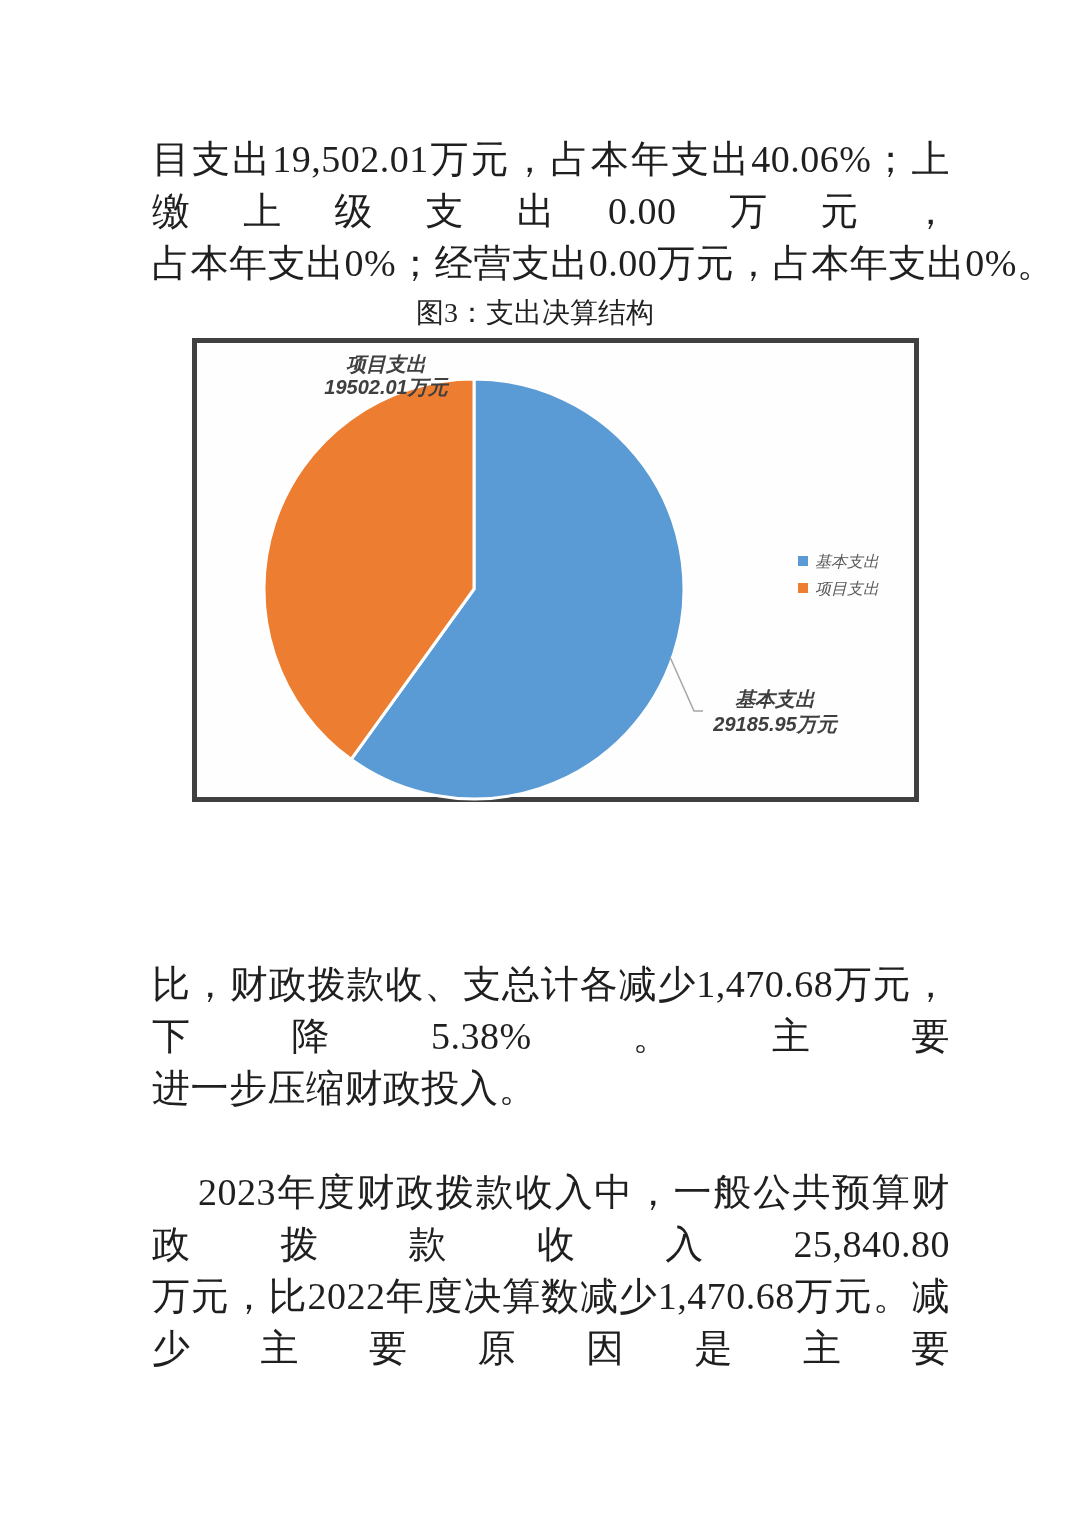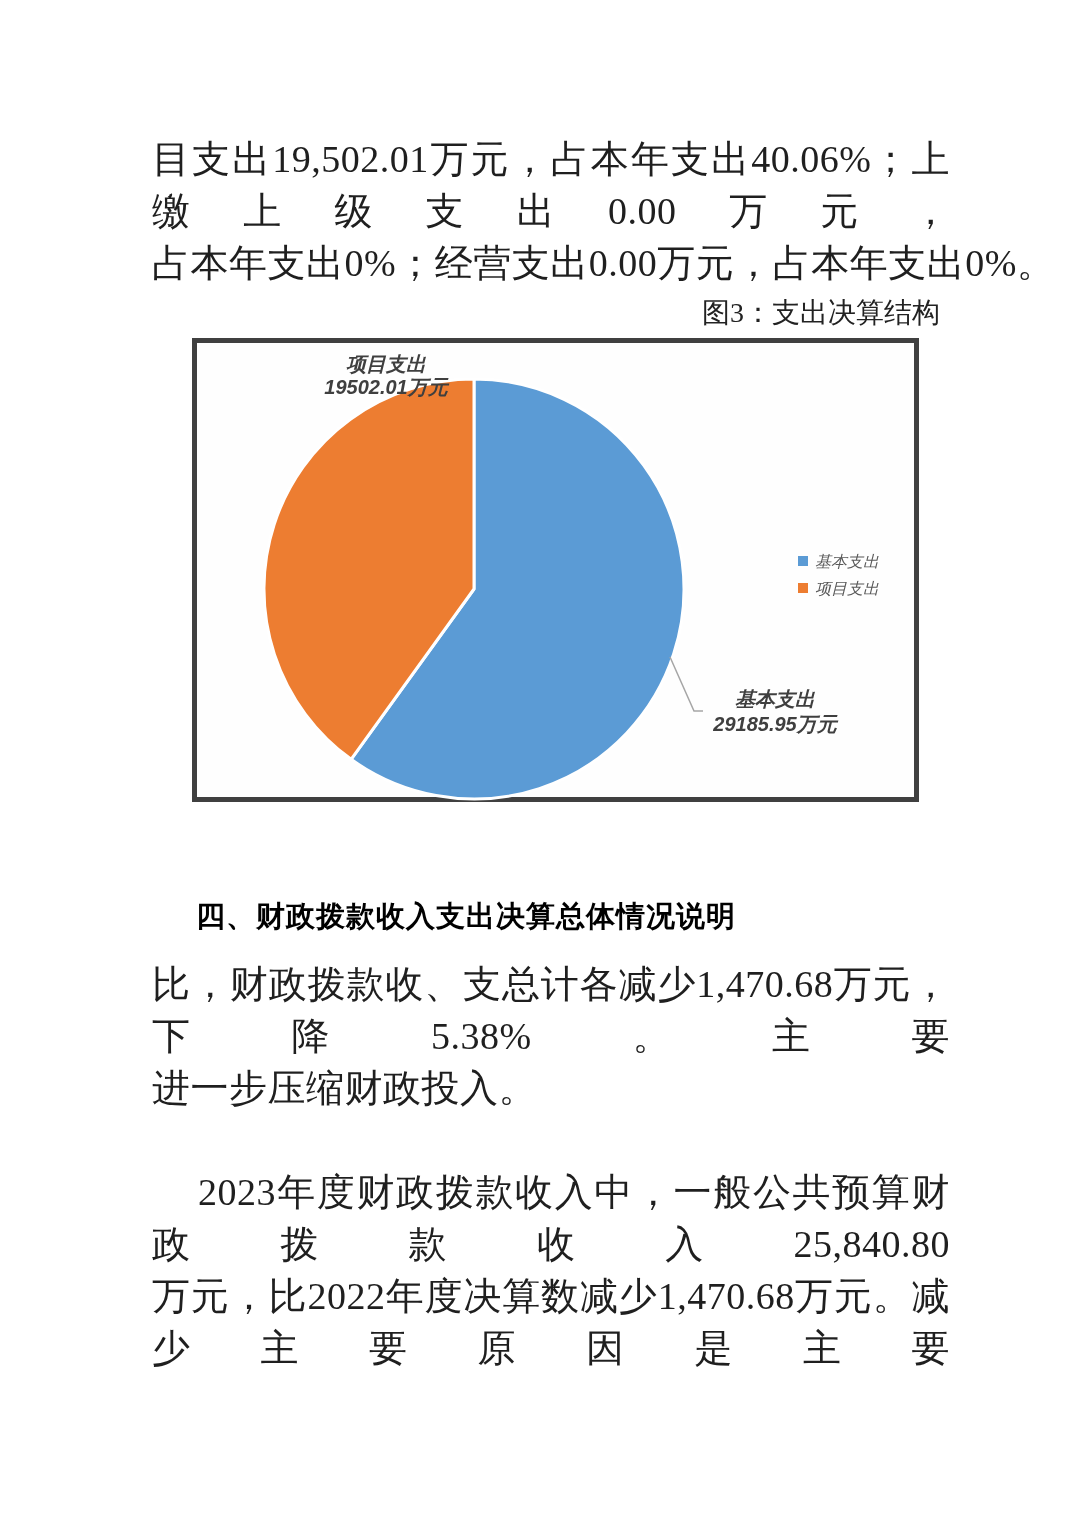--- a/index.html
+++ b/index.html
@@ -16,22 +16,22 @@
     position:absolute;left:152px;width:798px;
     font-size:38px;line-height:52px;
     color:#1f1f1f;
     letter-spacing:0.5px;
   }
   .line{white-space:nowrap;}
   .just{white-space:normal;text-align:justify;text-align-last:justify;}
   .ind{text-indent:46px;}
   
   .figure-title{
-    position:absolute;left:142px;top:295px;width:798px;
-    text-align:right;
+    position:absolute;left:136px;top:295px;width:798px;
+    text-align:center;
     font-size:28px;line-height:36px;
     color:#222222;
   }
   
   .section-heading{
     position:absolute;left:142px;top:890px;width:798px;
     box-sizing:border-box;padding-left:54px;
     font-family:"Liberation Sans", sans-serif;
     font-weight:700;
     font-size:29px;line-height:52px;
@@ -86,21 +86,20 @@
 
       <g>
         <rect x="601" y="213" width="10" height="10" fill="#5B9BD5"></rect>
         <text class="legend-text" x="618" y="224">基本支出</text>
         <rect x="601" y="240" width="10" height="10" fill="#ED7D31"></rect>
         <text class="legend-text" x="618" y="251">项目支出</text>
       </g>
     </svg>
   </div>
 
-  <div class="section-heading">四、财政拨款收入支出决算总体情况说明</div>
 
   <div class="textblock" style="top:958px;">
     <div class="line just">比，财政拨款收、支总计各减少1,470.68万元，下降5.38%。主要</div>
     <div class="line">进一步压缩财政投入。</div>
   </div>
 
   <div class="textblock" style="top:1166px;">
     <div class="line just ind">2023年度财政拨款收入中，一般公共预算财政拨款收入25,840.80</div>
     <div class="line just">万元，比2022年度决算数减少1,470.68万元。减少主要原因是主要</div>
   </div>

